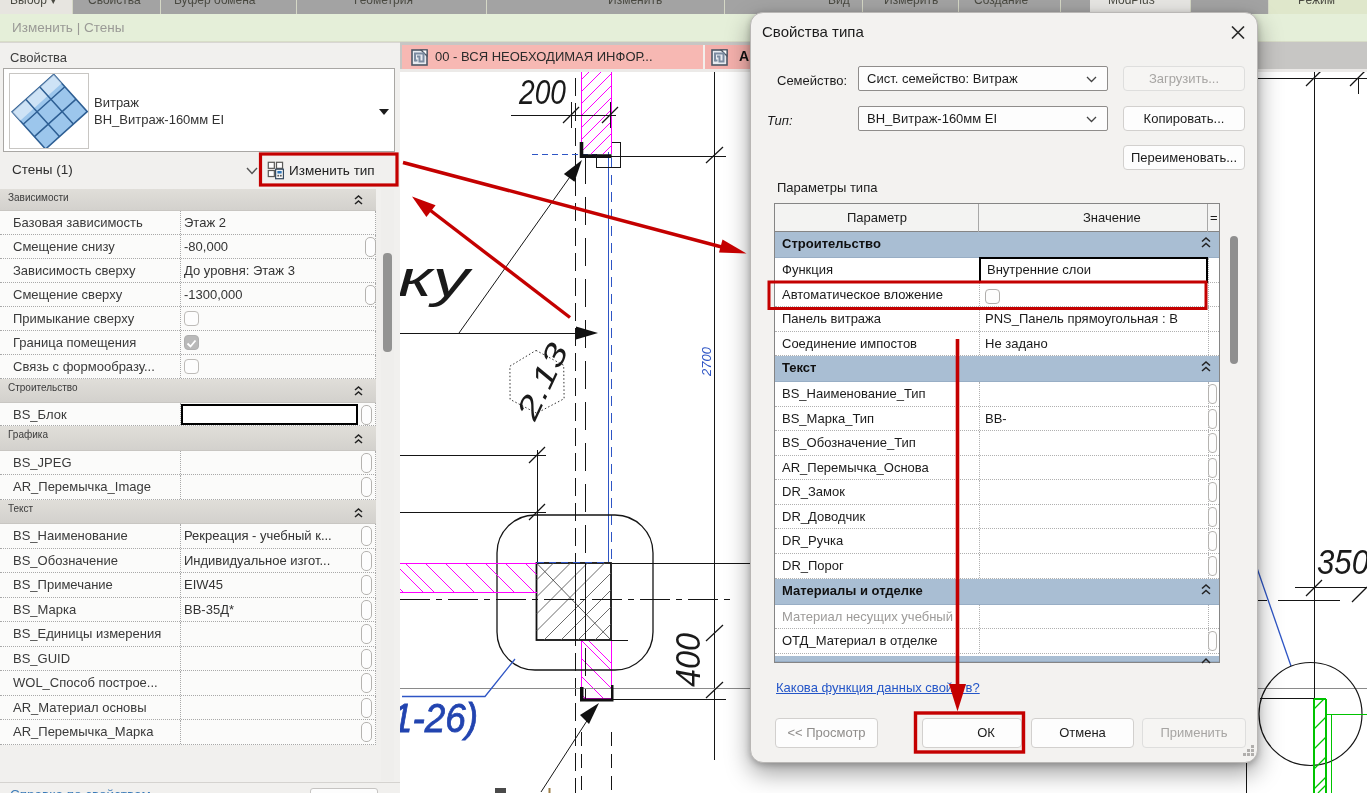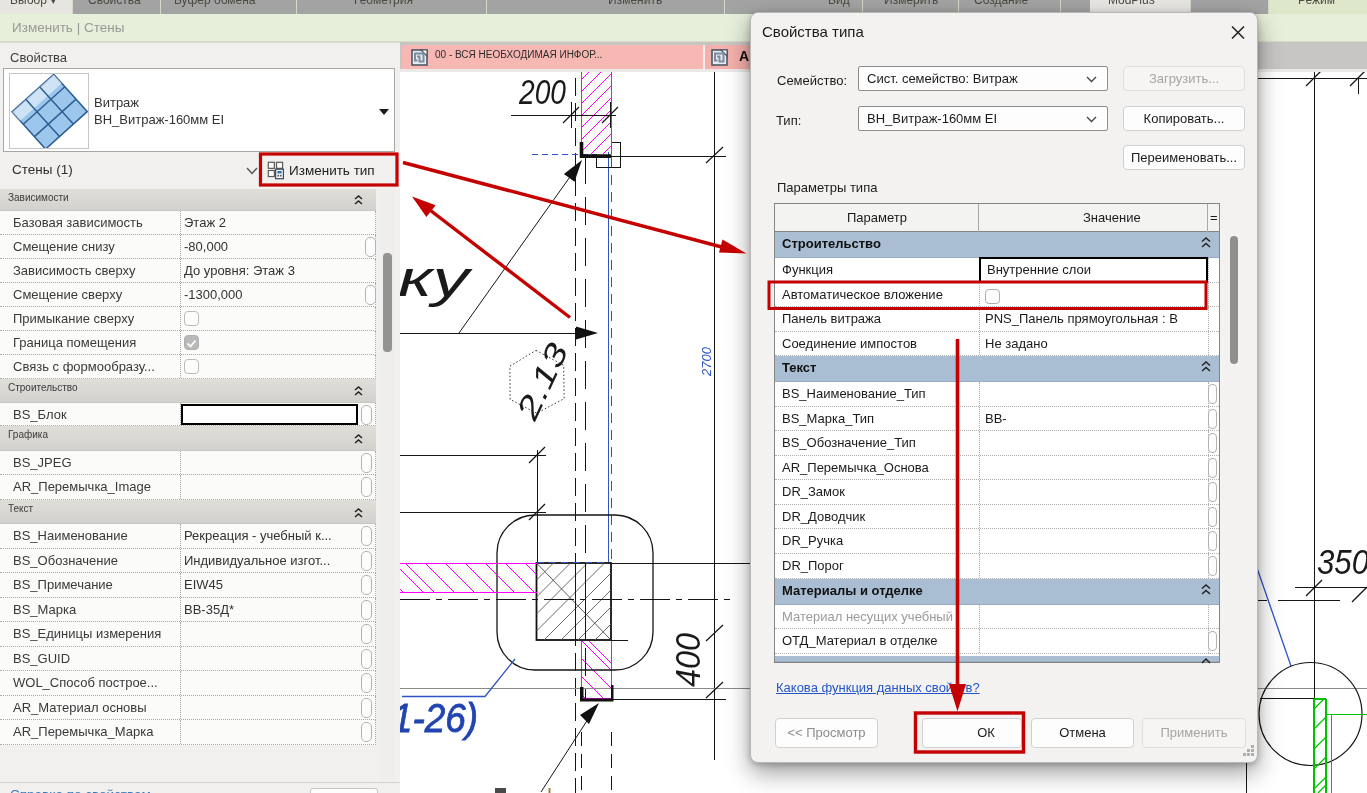--- a/index.html
+++ b/index.html
@@ -30,21 +30,21 @@
   .row .v { position:absolute; left:184px; top:4px; font-size:13px; color:#333; white-space:nowrap; }
   .row .cd { position:absolute; left:180px; top:0; bottom:0; width:0; border-left:1px dotted #a9a9a9; }
   .row .ab { position:absolute; left:361px; top:2px; width:11px; height:20px; background:#fdfdfd; border:1px solid #b5b3b0; border-radius:5px; }
   .cb { position:absolute; left:184px; top:4px; width:15px; height:15px; background:#fdfdfd; border:1px solid #bdbbb8; border-radius:4px; }
   .cb.on { background:#b9b9b9; border-color:#b0b0b0; }
   #pscroll { position:absolute; left:381px; top:146px; width:13px; height:592px; background:#efeeec; }
   #pthumb { position:absolute; left:2px; top:64px; width:9px; height:99px; background:#939392; border-radius:4px; }
   #pbottom { position:absolute; left:0; top:739px; width:400px; height:12px; background:#f1f0ee; border-top:1px solid #d5d3d0; }
   
   #dialog { position:absolute; left:750px; top:12px; width:508px; height:751px; background:#f3f2f0;
-            border-radius:8px; border:1px solid #b9b7b5; box-shadow:0 10px 24px rgba(0,0,0,.38), 0 2px 6px rgba(0,0,0,.22); }
+            border-radius:13px; border:1px solid #b9b7b5; box-shadow:0 10px 24px rgba(0,0,0,.38), 0 2px 6px rgba(0,0,0,.22); }
   #dialog .dt { position:absolute; left:11px; top:10px; font-size:15px; color:#1b1b1b; }
   .dlbl { position:absolute; font-size:13px; color:#1b1b1b; }
   .combo { position:absolute; height:25px; background:#fdfdfd; border:1px solid #8f8d8b; border-radius:2px; }
   .combo .tx { position:absolute; left:8px; top:4px; font-size:13px; color:#1b1b1b; white-space:nowrap; }
   .btn { position:absolute; width:122px; height:25px; background:#fdfdfd; border:1px solid #d2d0ce; border-radius:4px;
          font-size:13px; color:#1b1b1b; text-align:center; line-height:23px; }
   .btn.dis { color:#a7a5a3; background:#f6f5f3; border-color:#dededd; }
   .bbtn { position:absolute; width:103px; height:30px; background:#fdfdfd; border:1px solid #d2d0ce; border-radius:4px;
           font-size:13px; color:#1b1b1b; text-align:center; line-height:28px; }
   
@@ -95,21 +95,21 @@
 
 <div id="tabbar">
   <div class="abs" style="left:0;top:27px;width:967px;height:3px;background:#eceae8;"></div>
   <div class="vtab" style="left:2px;top:3px;height:24px;width:301px;background:#f7b8b3;">
     <svg class="abs" style="left:9px;top:4px;" width="17" height="17" viewBox="0 0 17 17">
       <rect x="1" y="1" width="15" height="15" fill="#e8ebf0" stroke="#4d5866" stroke-width="1.6"></rect>
       <path d="M16 1 l0 6 -6 -6 z" fill="#fff" stroke="#4d5866" stroke-width="1.2"></path>
       <path d="M4 12.5 V4.5 H12.5 V12.5 H8.5 V7.5 H6" fill="none" stroke="#7c8ca1" stroke-width="2"></path>
       <rect x="4.5" y="10.5" width="2" height="2" fill="#7c8ca1"></rect>
     </svg>
-    <span class="abs" style="left:33px;top:4px;font-size:10px;color:#2b2b2b;white-space:nowrap;">00 - ВСЯ НЕОБХОДИМАЯ ИНФОР...</span>
+    <span class="abs" style="left:33px;top:4px;font-size:13px;color:#2b2b2b;white-space:nowrap;">00 - ВСЯ НЕОБХОДИМАЯ ИНФОР...</span>
   </div>
   <div class="abs" style="left:302.5px;top:3px;width:2.5px;height:24px;background:#f3efec;"></div>
   <div class="vtab" style="left:305px;top:3px;height:24px;width:131px;background:#f4b0ac;">
     <svg class="abs" style="left:6px;top:4px;" width="17" height="17" viewBox="0 0 17 17">
       <rect x="1" y="1" width="15" height="15" fill="#e8ebf0" stroke="#4d5866" stroke-width="1.6"></rect>
       <path d="M16 1 l0 6 -6 -6 z" fill="#fff" stroke="#4d5866" stroke-width="1.2"></path>
       <path d="M4 12.5 V4.5 H12.5 V12.5 H8.5 V7.5 H6" fill="none" stroke="#7c8ca1" stroke-width="2"></path>
       <rect x="4.5" y="10.5" width="2" height="2" fill="#7c8ca1"></rect>
     </svg>
     <span class="abs" style="left:34px;top:3px;font-size:14px;font-weight:bold;color:#111;">А</span>
@@ -430,21 +430,21 @@
       <path d="M1 0.5 L13 12.5 M13 0.5 L1 12.5" stroke="#2a2a2a" stroke-width="1.6"></path>
     </svg>
   <div class="dlbl" style="left:26px;top:60px;">Семейство:</div>
   <div class="combo" style="left:107px;top:53px;width:250px;">
       <span class="tx">Сист. семейство: Витраж</span>
     <svg class="abs" style="right:10px;top:9px;" width="11" height="7" viewBox="0 0 11 7">
         <path d="M1 1 L5.5 5.5 L10 1" fill="none" stroke="#444" stroke-width="1.3"></path>
       </svg>
     </div>
   <div class="btn dis" style="left:372px;top:53px;">Загрузить...</div>
-  <div class="dlbl" style="left:25px;top:100px;">Тип:</div>
+  <div class="dlbl" style="left:16px;top:100px;font-style:italic;">Тип:</div>
   <div class="combo" style="left:107px;top:93px;width:250px;">
       <span class="tx">ВН_Витраж-160мм EI</span>
     <svg class="abs" style="right:10px;top:9px;" width="11" height="7" viewBox="0 0 11 7">
         <path d="M1 1 L5.5 5.5 L10 1" fill="none" stroke="#444" stroke-width="1.3"></path>
       </svg>
     </div>
   <div class="btn" style="left:372px;top:93px;">Копировать...</div>
   <div class="btn" style="left:372px;top:132px;">Переименовать...</div>
   <div class="dlbl" style="left:26px;top:167px;">Параметры типа</div>
   <div id="ttable">

